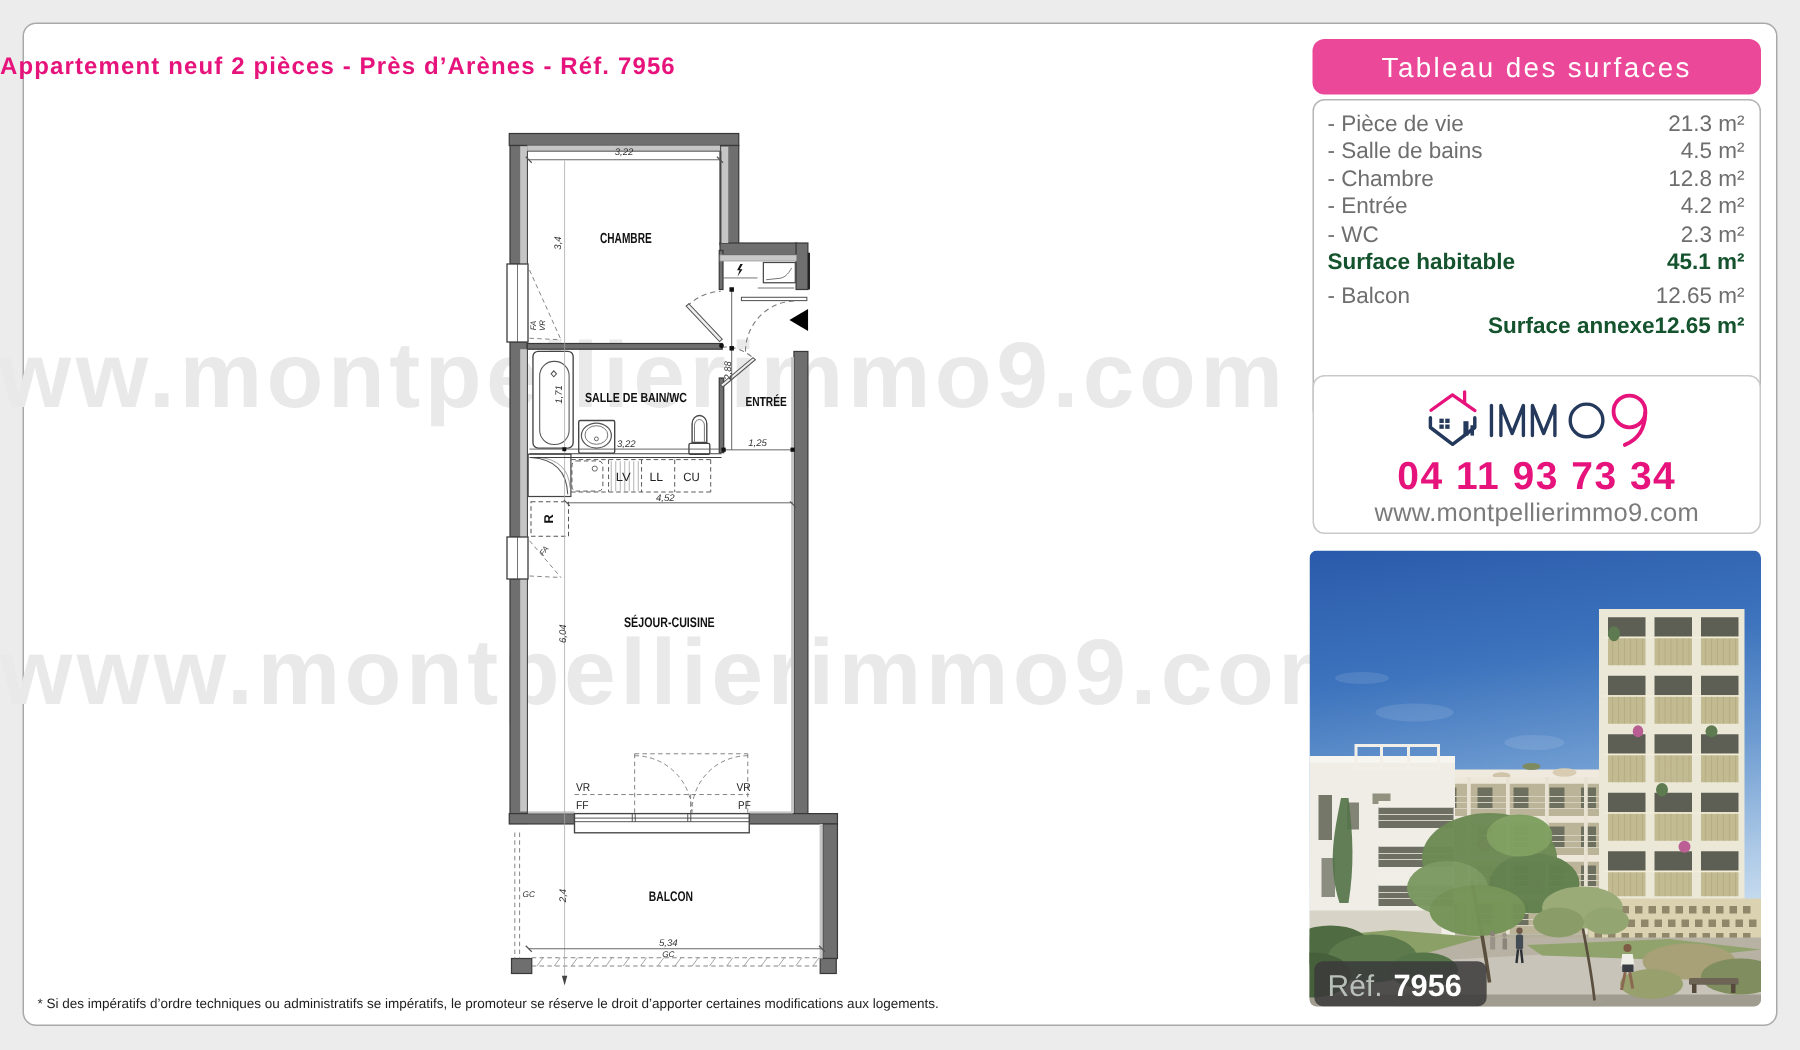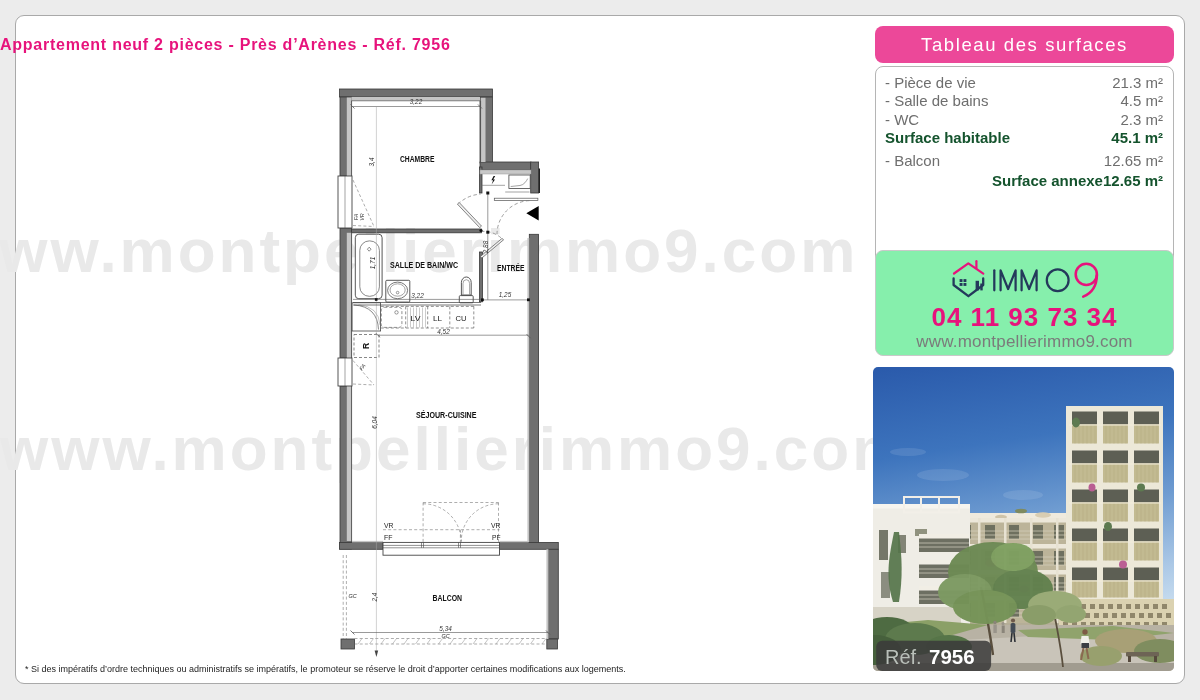--- a/index.html
+++ b/index.html
@@ -10,21 +10,21 @@
 #wm2{left:0px;top:418px;}
 .title{position:absolute;left:0;top:36px;width:852px;text-align:left;font-size:16px;font-weight:bold;letter-spacing:0.75px;color:#e7137c;z-index:3;}
 #plansvg{position:absolute;left:0;top:0;z-index:2;}
 .sbox{position:absolute;left:875px;width:299px;z-index:3;box-sizing:border-box;}
 #pinkhdr{top:26px;height:37px;background:#ec4899;border-radius:8px;color:#fff;text-align:center;font-size:18.5px;letter-spacing:1.6px;line-height:37px;}
 #table{top:66px;height:215px;background:#fff;border:1px solid #b5b5b5;border-radius:8px;padding:7px 10px 0 9px;font-size:15px;color:#6e6e6e;}
 .trow{display:flex;justify-content:space-between;height:18.4px;line-height:18.4px;}
 .trow.b{font-weight:bold;color:#14532d;}
 .trow.g{margin-top:4.5px;}
 .trow.g2{margin-top:2px;justify-content:flex-end;}
-#logobox{top:250px;height:106px;background:#86efac;border:1px solid #c9c9c9;border-radius:8px;text-align:center;}
+#logobox{top:250px;height:106px;background:#ffffff;border:1px solid #c9c9c9;border-radius:8px;text-align:center;}
 #phone{position:absolute;top:53px;width:100%;font-size:26px;line-height:26px;font-weight:bold;letter-spacing:1px;color:#e7137c;}
 #site{position:absolute;top:82px;width:100%;font-size:17px;line-height:17px;color:#7b7b7b;letter-spacing:0.2px;}
 #photo{position:absolute;left:873px;top:367px;z-index:3;}
 .foot{position:absolute;left:25px;top:664px;font-size:9px;color:#1d1d1d;z-index:3;}
 </style>
 </head>
 <body>
 <div class="card"></div>
 <div class="wm" id="wm1">www.montpellierimmo9.com</div>
 <div class="wm" id="wm2">www.montpellierimmo9.com</div>
@@ -233,20 +233,28 @@
 
 <div class="sbox" id="pinkhdr">Tableau des surfaces</div>
 <div class="sbox" id="table">
 <div class="trow">
       <span>- Pièce de vie</span>
       <span>21.3 m²</span>
     </div>
 <div class="trow">
       <span>- Salle de bains</span>
       <span>4.5 m²</span>
+    </div>
+<div class="trow">
+      <span>- Chambre</span>
+      <span>12.8 m²</span>
+    </div>
+<div class="trow">
+      <span>- Entrée</span>
+      <span>4.2 m²</span>
     </div>
 <div class="trow">
       <span>- WC</span>
       <span>2.3 m²</span>
     </div>
 <div class="trow b">
       <span>Surface habitable</span>
       <span>45.1 m²</span>
     </div>
 <div class="trow g">

